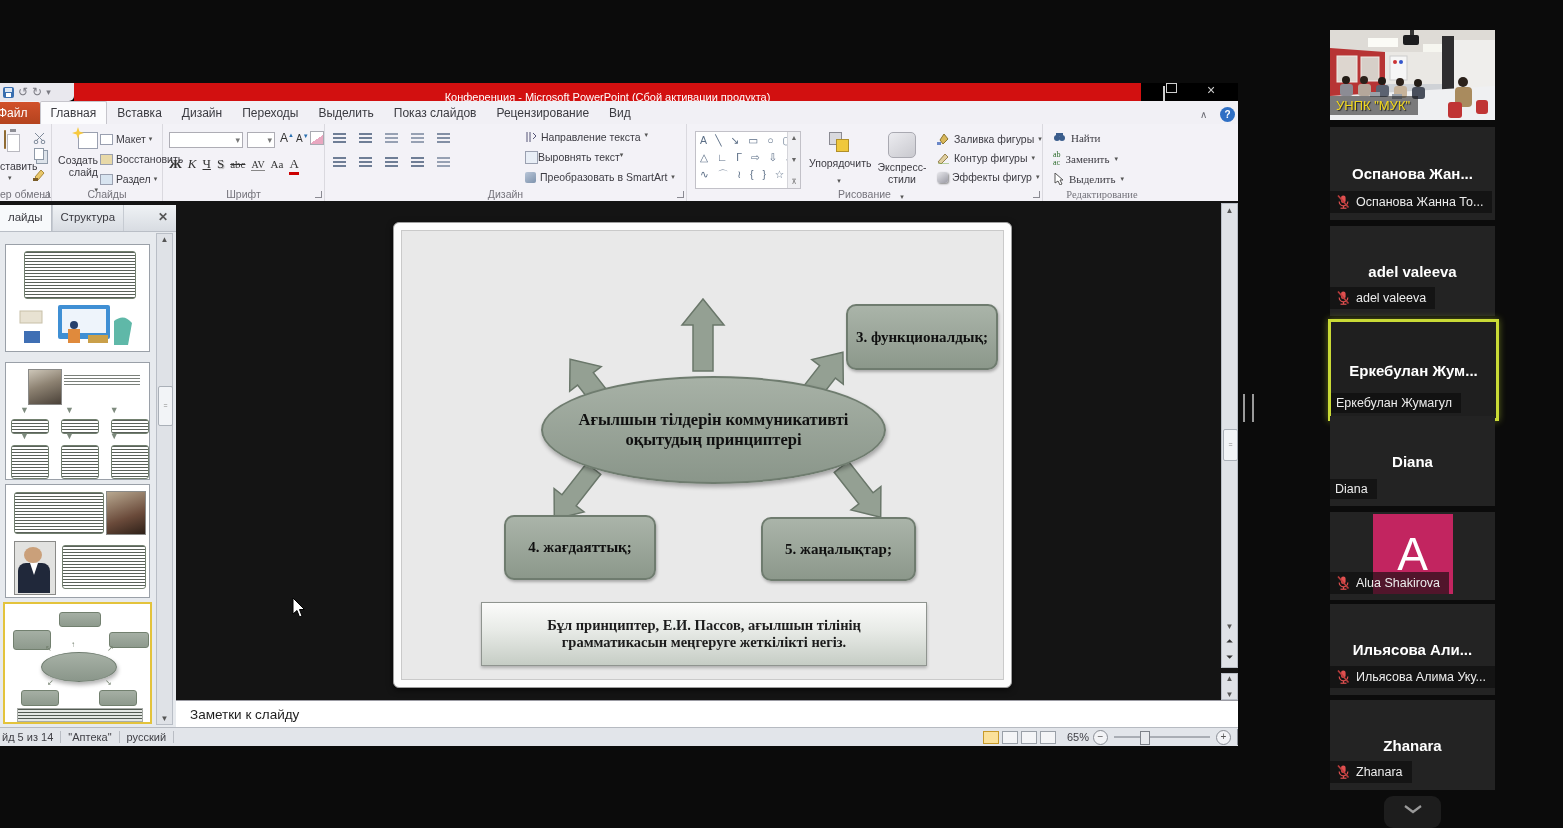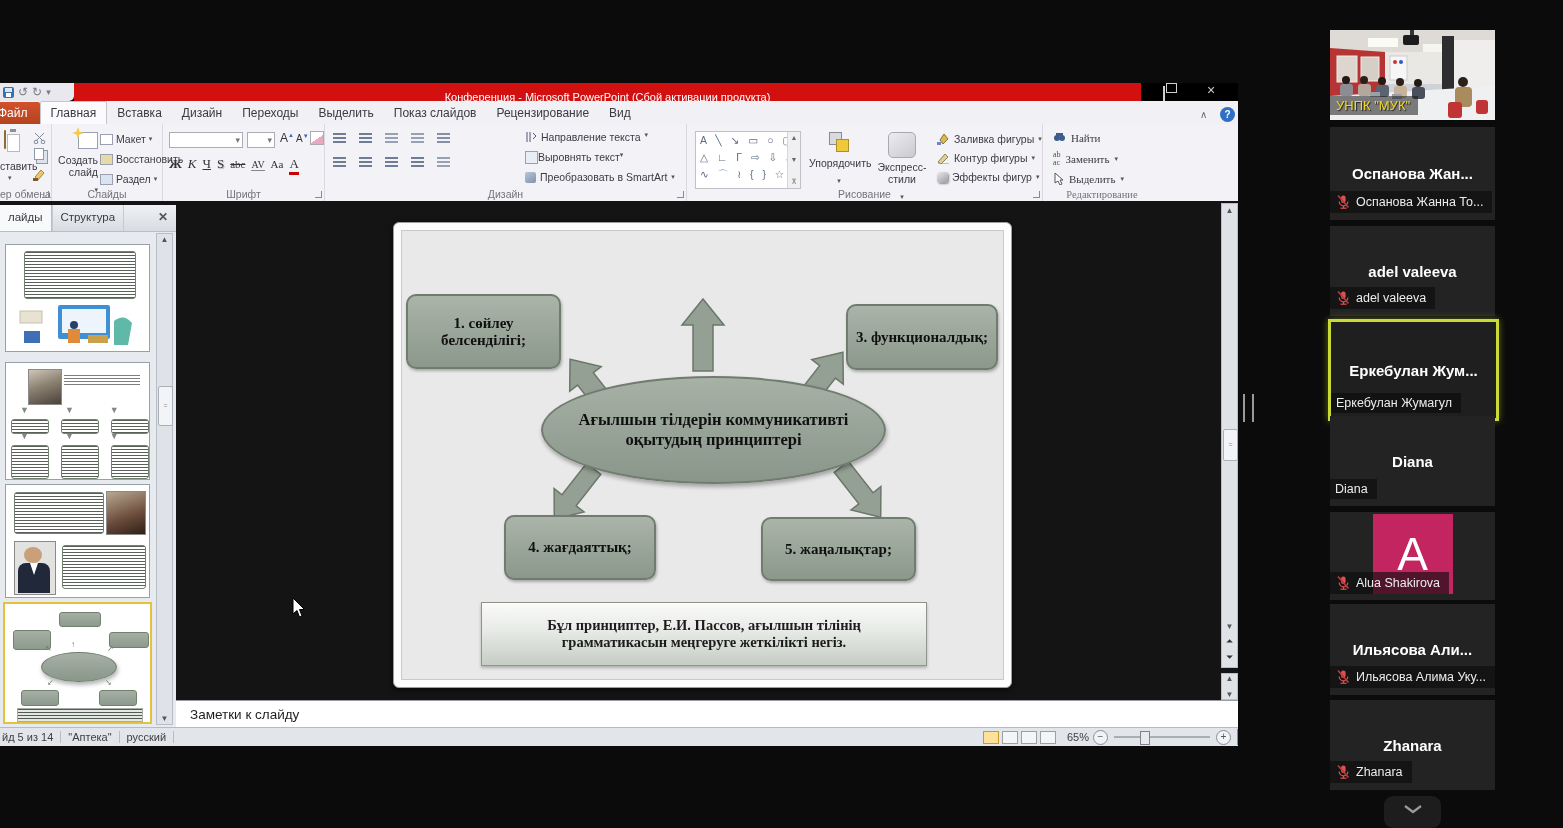--- a/index.html
+++ b/index.html
@@ -432,21 +432,20 @@
               </g>
             <g transform="translate(180,271) rotate(218)">
                 <polygon points="0,-32 19,-8 9,-8 9,32 -9,32 -9,-8 -19,-8"></polygon>
               </g>
             <g transform="translate(467,269) rotate(142)">
                 <polygon points="0,-32 19,-8 9,-8 9,32 -9,32 -9,-8 -19,-8"></polygon>
               </g>
           </g>
         </svg>
 
-        <div class="dbox" style="left:12px;top:71px;width:155px;height:75px;">1. сөйлеу белсенділігі;</div>
         <div class="dbox" style="left:452px;top:81px;width:152px;height:66px;">3. функционалдық;</div>
         <div class="dellipse" style="left:147px;top:153px;width:345px;height:108px;">Ағылшын тілдерін коммуникативті оқытудың принциптері</div>
         <div class="dbox" style="left:110px;top:292px;width:152px;height:65px;">4. жағдаяттық;</div>
         <div class="dbox" style="left:367px;top:294px;width:155px;height:64px;">5. жаңалықтар;</div>
         <div class="dbanner" style="left:87px;top:379px;width:446px;height:64px;">Бұл принциптер, Е.И. Пассов, ағылшын тілінің грамматикасын меңгеруге жеткілікті негіз.</div>
       </div>
 
       <div class="vscroll" style="left:1045px;top:2px;height:465px;">
         <span style="margin-top:2px;">▲</span>
         <span style="position:absolute;top:225px;left:1px;width:13px;height:30px;background:#f2f4f7;border:1px solid #aab0b8;border-radius:2px;font-size:7px;color:#888;text-align:center;line-height:30px;">=</span>

